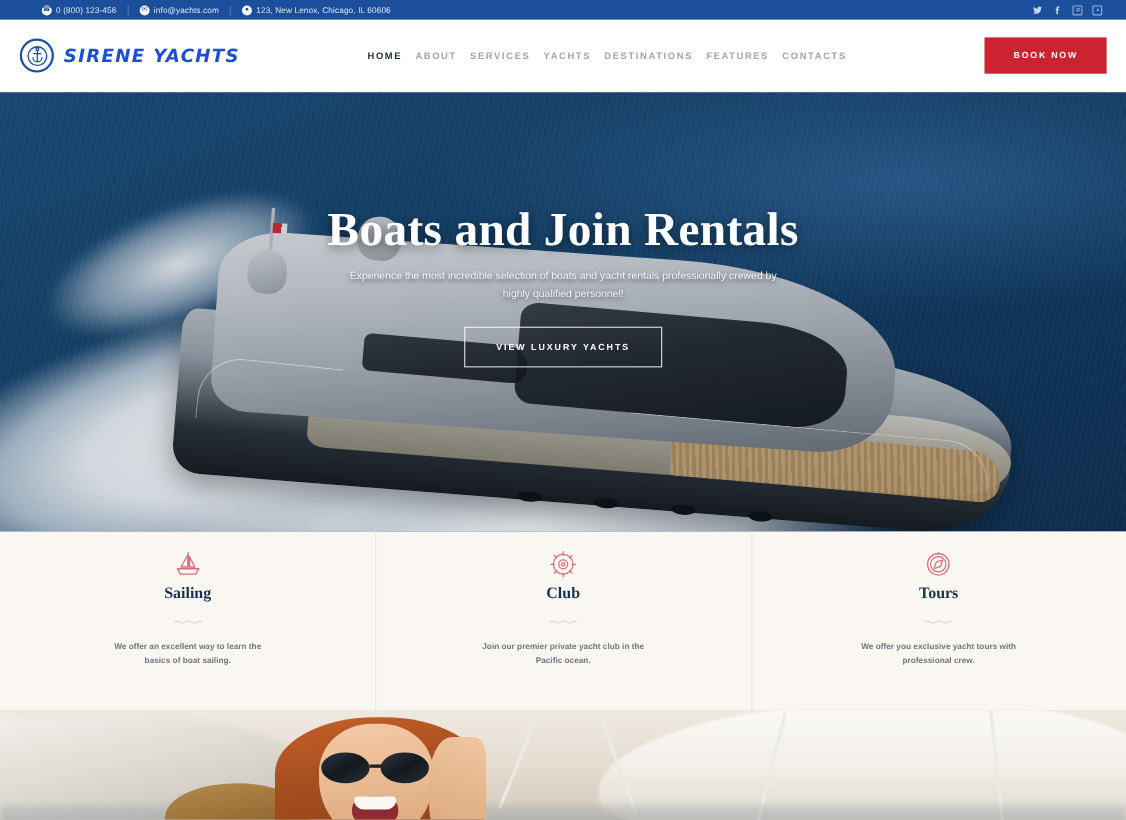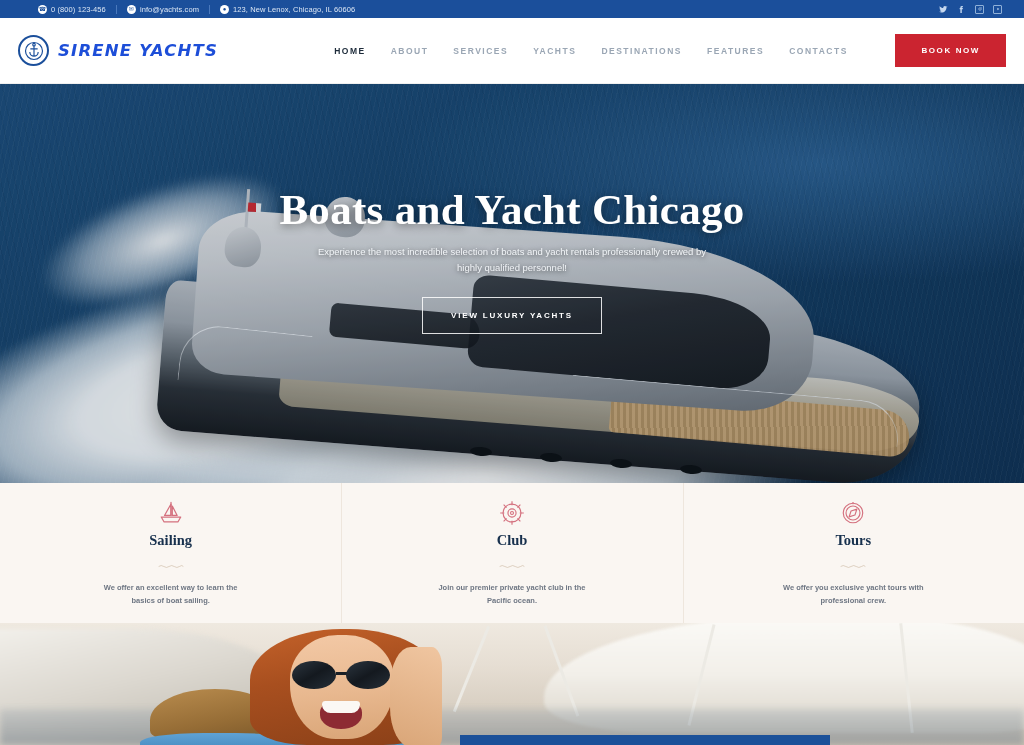--- a/index.html
+++ b/index.html
@@ -49,21 +49,21 @@
     border:2px solid #1B4F9B;
     display:flex; align-items:center; justify-content:center;
     color:#1B4F9B; position:relative;
   }
   .brand-mark svg { width:20px; height:20px; }
   .brand-name {
     font-size:16.5px; font-weight:bold; color:#1d4ed8;
     letter-spacing:1.2px; font-style:italic;
     font-family:"DejaVu Sans", sans-serif;
   }
-  .nav { display:flex; align-items:center; gap:25px; margin-left:116px; }
+  .nav { display:flex; align-items:center; gap:12px; margin-left:116px; }
   .nav a {
     font-size:8.5px; letter-spacing:1.5px; font-weight:bold;
     color:#9aa6b4; text-decoration:none; text-transform:uppercase;
   }
   .nav a.active { color:#1d2b3a; }
   .book-btn {
     margin-left:auto;
     background:#CB2430; color:#fff;
     font-size:8px; font-weight:bold; letter-spacing:1.6px;
     padding:12px 26px; border:none; cursor:pointer;
@@ -197,21 +197,21 @@
   .hero-cta {
     margin-top:22px;
     border:1.5px solid rgba(255,255,255,.85);
     background:transparent; color:#fff;
     font-size:8px; font-weight:bold; letter-spacing:1.8px;
     padding:13px 28px; cursor:pointer; text-transform:uppercase;
   }
 
   
   .features {
-    height:140px; background:#FAF6F2;
+    height:163px; background:#FAF6F2;
     display:flex; align-items:stretch;
   }
   .feat {
     flex:1; display:flex; flex-direction:column; align-items:center;
     padding-top:15px; position:relative;
   }
   .feat + .feat::before {
     content:""; position:absolute; left:0; top:0; bottom:0;
     width:1px; background:#eee6dd;
   }
@@ -403,21 +403,21 @@
       <div class="side-rail"></div>
       <div class="porthole" style="left:330px; top:268px;"></div>
       <div class="porthole" style="left:400px; top:274px;"></div>
       <div class="porthole" style="left:470px; top:280px;"></div>
       <div class="porthole" style="left:540px; top:286px;"></div>
     </div>
     <div class="hero-scrim"></div>
   </div>
 
   <div class="hero-content">
-    <div class="hero-title">Boats and Yacht Chicago</div>
+    <div class="hero-title">Boats and Join Rentals</div>
     <div class="hero-sub">Experience the most incredible selection of boats and yacht rentals professionally crewed by highly qualified personnel!</div>
     <button class="hero-cta">VIEW LUXURY YACHTS</button>
   </div>
 </div>
 
 <div class="features">
 
   <div class="feat">
     <span class="feat-icon">
       <svg viewBox="0 0 32 32" fill="none" stroke="currentColor" stroke-width="1.5" stroke-linecap="round" stroke-linejoin="round">

